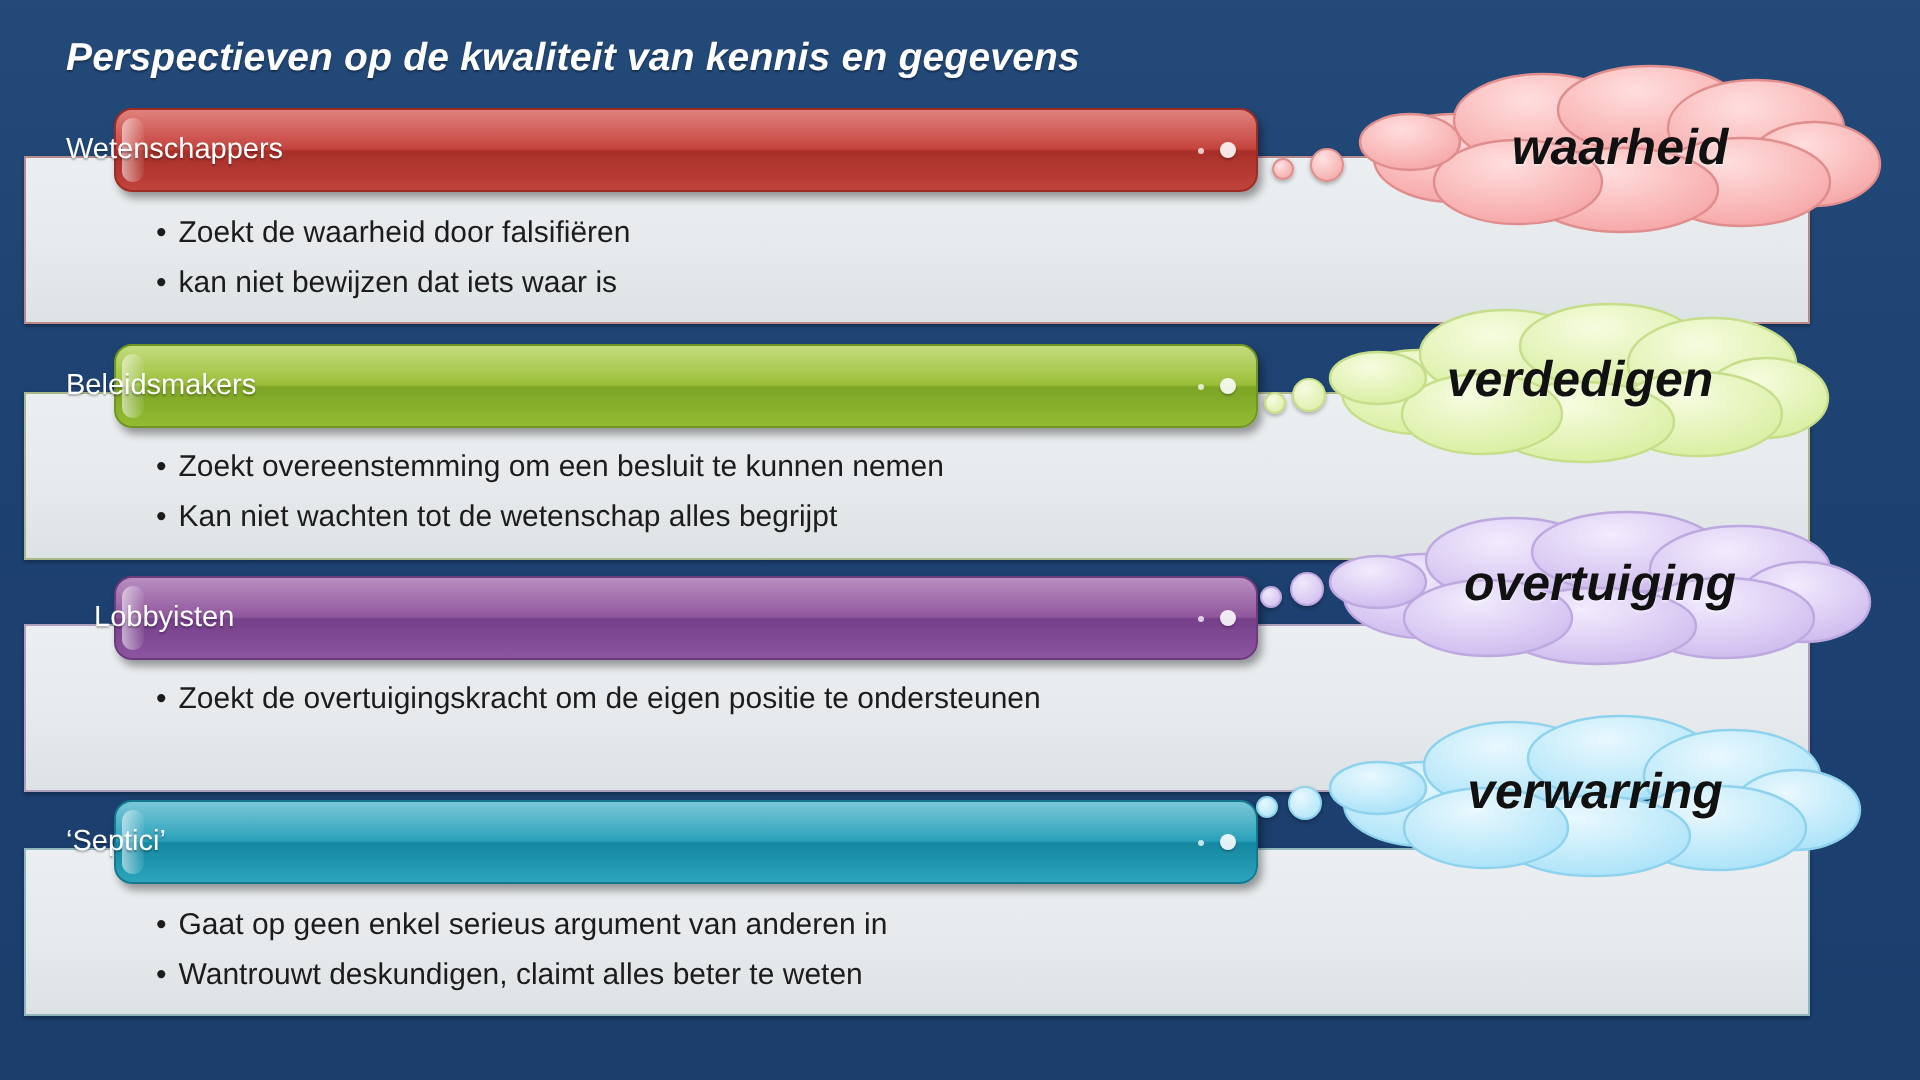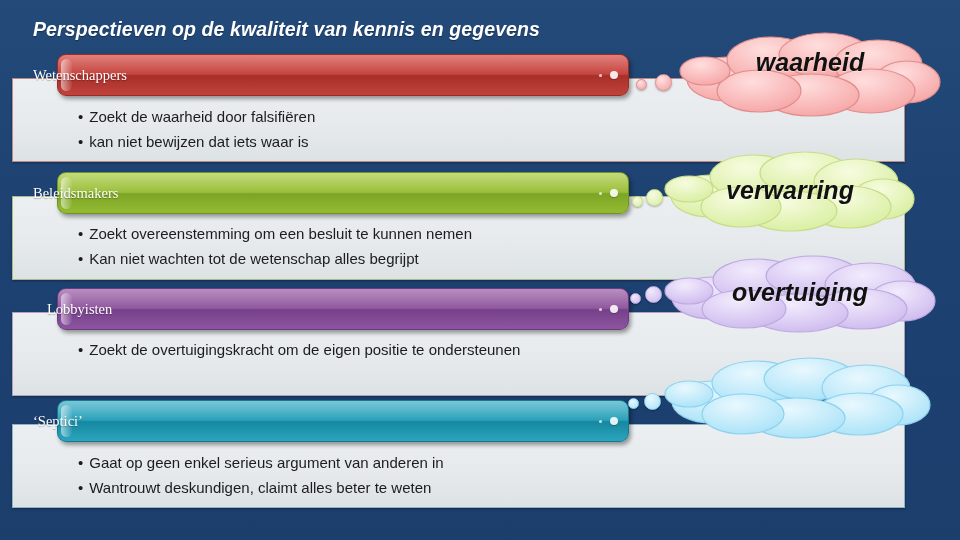--- a/index.html
+++ b/index.html
@@ -63,21 +63,20 @@
   .bar .dot-m{
     position:absolute;right:10px;top:50%;margin-top:-4px;
     width:8px;height:8px;border-radius:50%;
     background:rgba(255,255,255,.88);
     box-shadow:0 1px 1px rgba(0,0,0,.25);
   }
   .bar-label{
     position:absolute;left:33px;top:50%;transform:translateY(-50%);
     color:#ffffff;font-size:14.5px;white-space:nowrap;
     text-shadow:0 1px 1px rgba(0,0,0,.30);
-    font-family:Liberation Serif, serif;
   }
 
   .bar.c-red   {background:linear-gradient(180deg,#d1453f 0%,#c23a34 48%,#a82f29 52%,#c0423c 100%);border:1px solid #9c2b26;}
   .bar.c-green {background:linear-gradient(180deg,#a6c93f 0%,#95bb2f 48%,#7da526 52%,#93bb32 100%);border:1px solid #6f9421;}
   .bar.c-purple{background:linear-gradient(180deg,#9659a3 0%,#8b4f98 48%,#76408a 52%,#8d55a0 100%);border:1px solid #6b3b7d;}
   .bar.c-teal  {background:linear-gradient(180deg,#3aacc4 0%,#1f9cb6 48%,#1688a1 52%,#2ca4bd 100%);border:1px solid #14788e;}
 
   
   .bullets{
     position:absolute;left:78px;
@@ -139,21 +138,21 @@
           <ellipse cx="96" cy="27" rx="44" ry="23"></ellipse>
           <ellipse cx="150" cy="22" rx="46" ry="22"></ellipse>
           <ellipse cx="203" cy="31" rx="44" ry="24"></ellipse>
           <ellipse cx="232" cy="49" rx="33" ry="21"></ellipse>
           <ellipse cx="196" cy="58" rx="44" ry="22"></ellipse>
           <ellipse cx="136" cy="62" rx="48" ry="21"></ellipse>
           <ellipse cx="84" cy="58" rx="42" ry="21"></ellipse>
           <ellipse cx="30" cy="38" rx="25" ry="14"></ellipse>
         </g>
       </svg>
-      <div class="cloud-text" style="top:15px;">waarheid</div>
+      <div class="cloud-text" style="top:27px;">waarheid</div>
     </div>
   </div>
 
   <div class="row">
     <div class="panel r2" style="top:196px;height:84px;"></div>
 
     <div class="bullets" style="top:221px;">
       <div class="b">Zoekt overeenstemming om een besluit te kunnen nemen</div>
       <div class="b">Kan niet wachten tot de wetenschap alles begrijpt</div>
     </div>
@@ -182,21 +181,21 @@
           <ellipse cx="93" cy="25" rx="43" ry="22"></ellipse>
           <ellipse cx="145" cy="21" rx="45" ry="21"></ellipse>
           <ellipse cx="196" cy="30" rx="42" ry="23"></ellipse>
           <ellipse cx="223" cy="47" rx="31" ry="20"></ellipse>
           <ellipse cx="189" cy="55" rx="42" ry="21"></ellipse>
           <ellipse cx="131" cy="59" rx="46" ry="20"></ellipse>
           <ellipse cx="81" cy="55" rx="40" ry="20"></ellipse>
           <ellipse cx="29" cy="37" rx="24" ry="13"></ellipse>
         </g>
       </svg>
-      <div class="cloud-text" style="top:24px;">verwarring</div>
+      <div class="cloud-text" style="top:24px;">verdedigen</div>
     </div>
   </div>
 
   <div class="row">
     <div class="panel r3" style="top:312px;height:84px;"></div>
 
     <div class="bullets" style="top:337px;">
       <div class="b">Zoekt de overtuigingskracht om de eigen positie te ondersteunen</div>
     </div>
 
@@ -267,16 +266,17 @@
           <ellipse cx="96" cy="25" rx="44" ry="22"></ellipse>
           <ellipse cx="150" cy="21" rx="46" ry="21"></ellipse>
           <ellipse cx="206" cy="30" rx="44" ry="23"></ellipse>
           <ellipse cx="238" cy="47" rx="32" ry="20"></ellipse>
           <ellipse cx="199" cy="56" rx="44" ry="21"></ellipse>
           <ellipse cx="137" cy="60" rx="48" ry="20"></ellipse>
           <ellipse cx="83" cy="56" rx="41" ry="20"></ellipse>
           <ellipse cx="29" cy="36" rx="24" ry="13"></ellipse>
         </g>
       </svg>
+      <div class="cloud-text" style="top:24px;">verwarring</div>
     </div>
   </div>
 
 </div>
 
 </body></html>

